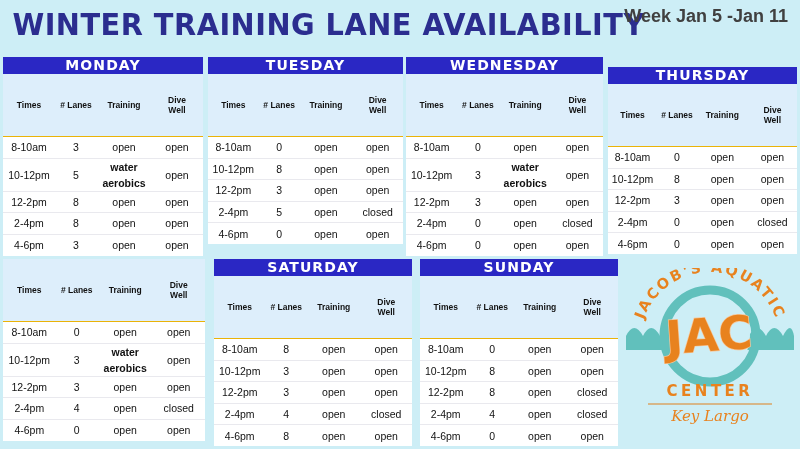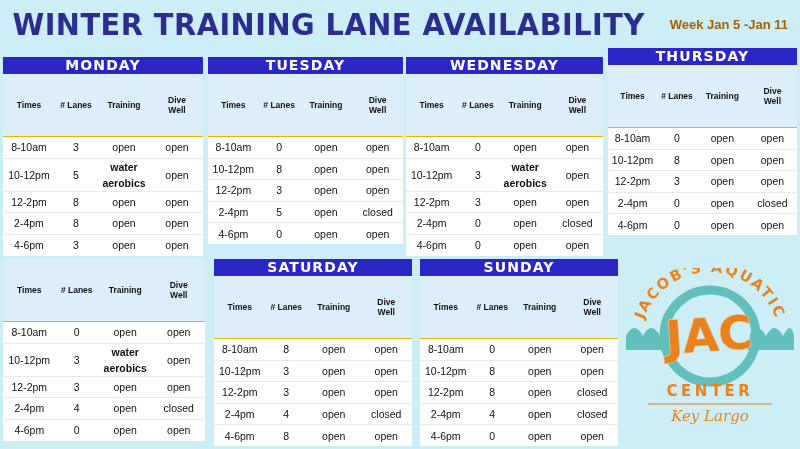--- a/index.html
+++ b/index.html
@@ -34,25 +34,25 @@
     font-weight: bold;
     color: #2b2d8f;
     letter-spacing: 0.5px;
     line-height: 40px;
     white-space: nowrap;
     transform: scaleX(0.96);
   }
   .week-range {
     position: absolute;
     right: 12px;
-    top: 17px;
+    top: 6px;
     font-family: "Liberation Sans", sans-serif;
-    font-size: 13px;
+    font-size: 18px;
     font-weight: bold;
-    color: #a16207;
+    color: #404040;
     white-space: nowrap;
   }
 
   
   .grid {
     position: absolute;
     left: 0;
     top: 0;
     width: 780px;
     height: 449px;
@@ -280,21 +280,21 @@
           </tr>
           <tr>
             <td class="c-time">4-6pm</td>
             <td class="c-lanes">0</td>
             <td>open</td>
             <td>open</td>
           </tr>
         </tbody>
       </table>
     </div>
-    <div class="day-table" style="left: 608px; top: 48px; width: 189px;">
+    <div class="day-table" style="left: 608px; top: 67px; width: 189px;">
       <div class="day-head">THURSDAY</div>
       <table class="sched">
         <thead>
           <tr>
             <th class="h-time">Times</th>
             <th class="h-lanes"># Lanes</th>
             <th class="h-train">Training</th>
             <th class="h-dive">
               <div>Dive</div>
               <div>Well</div>

